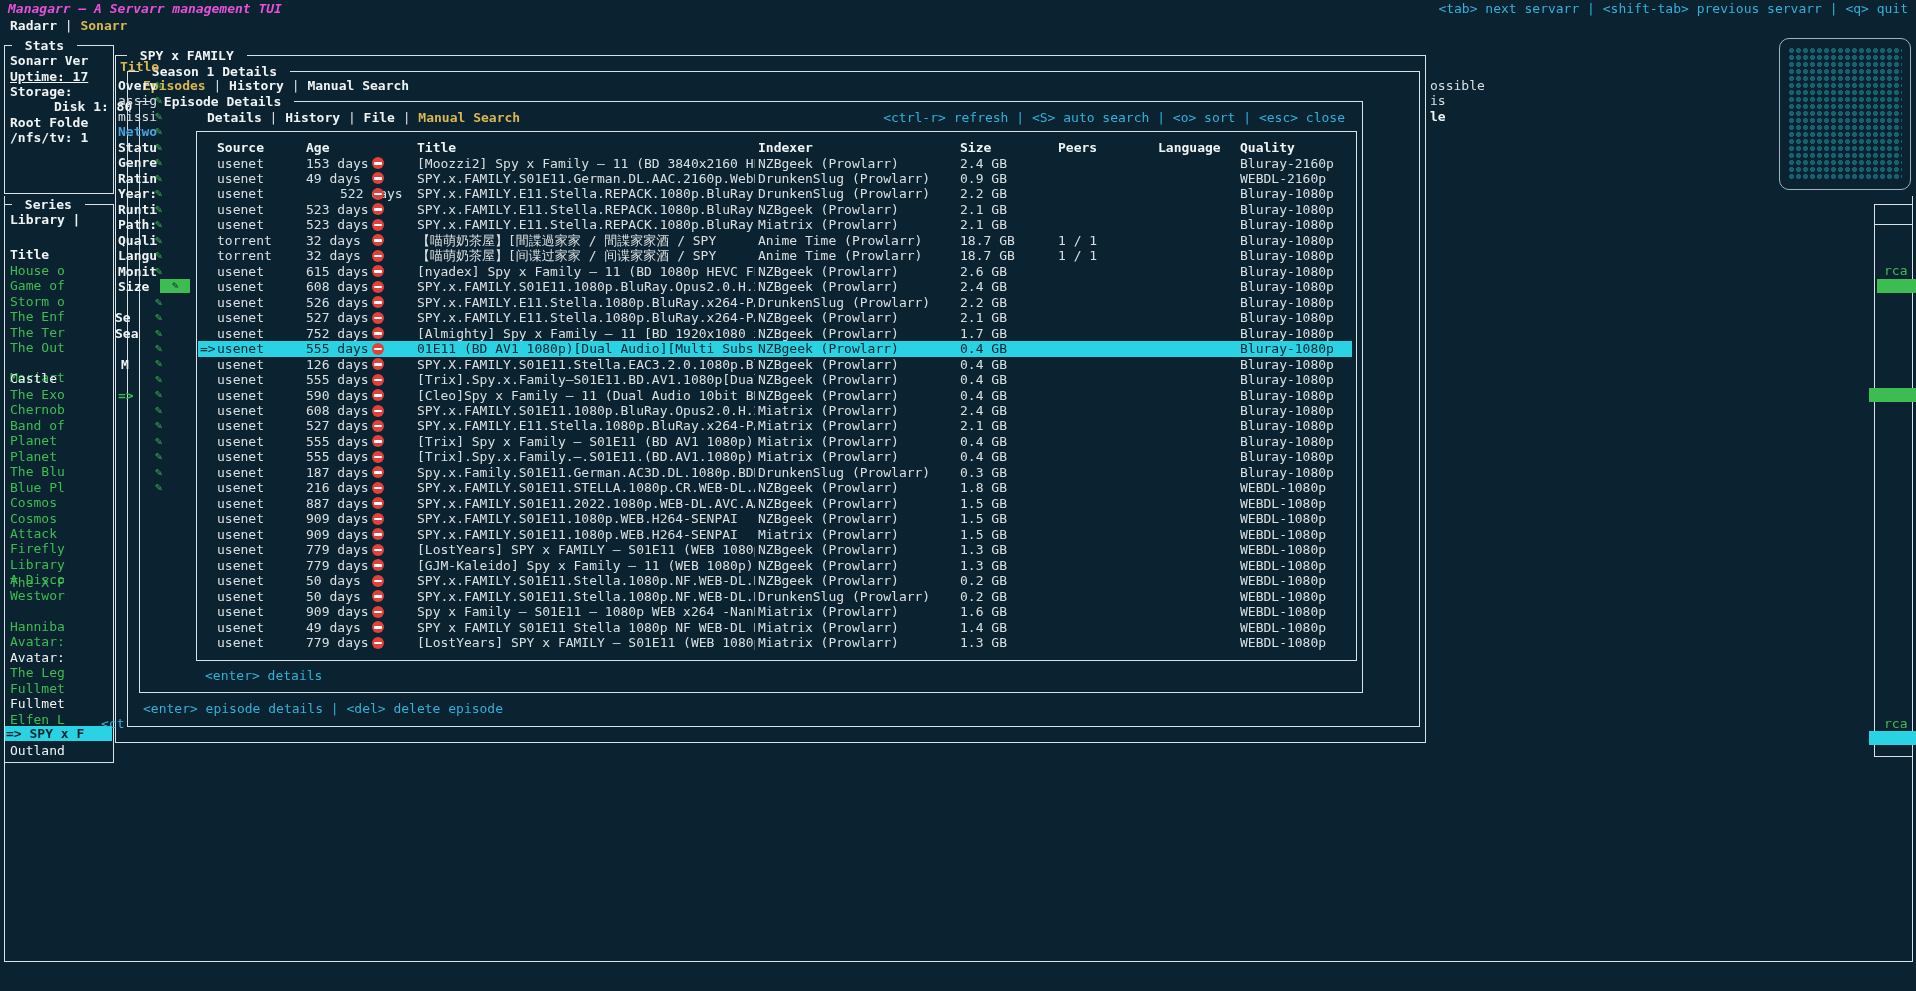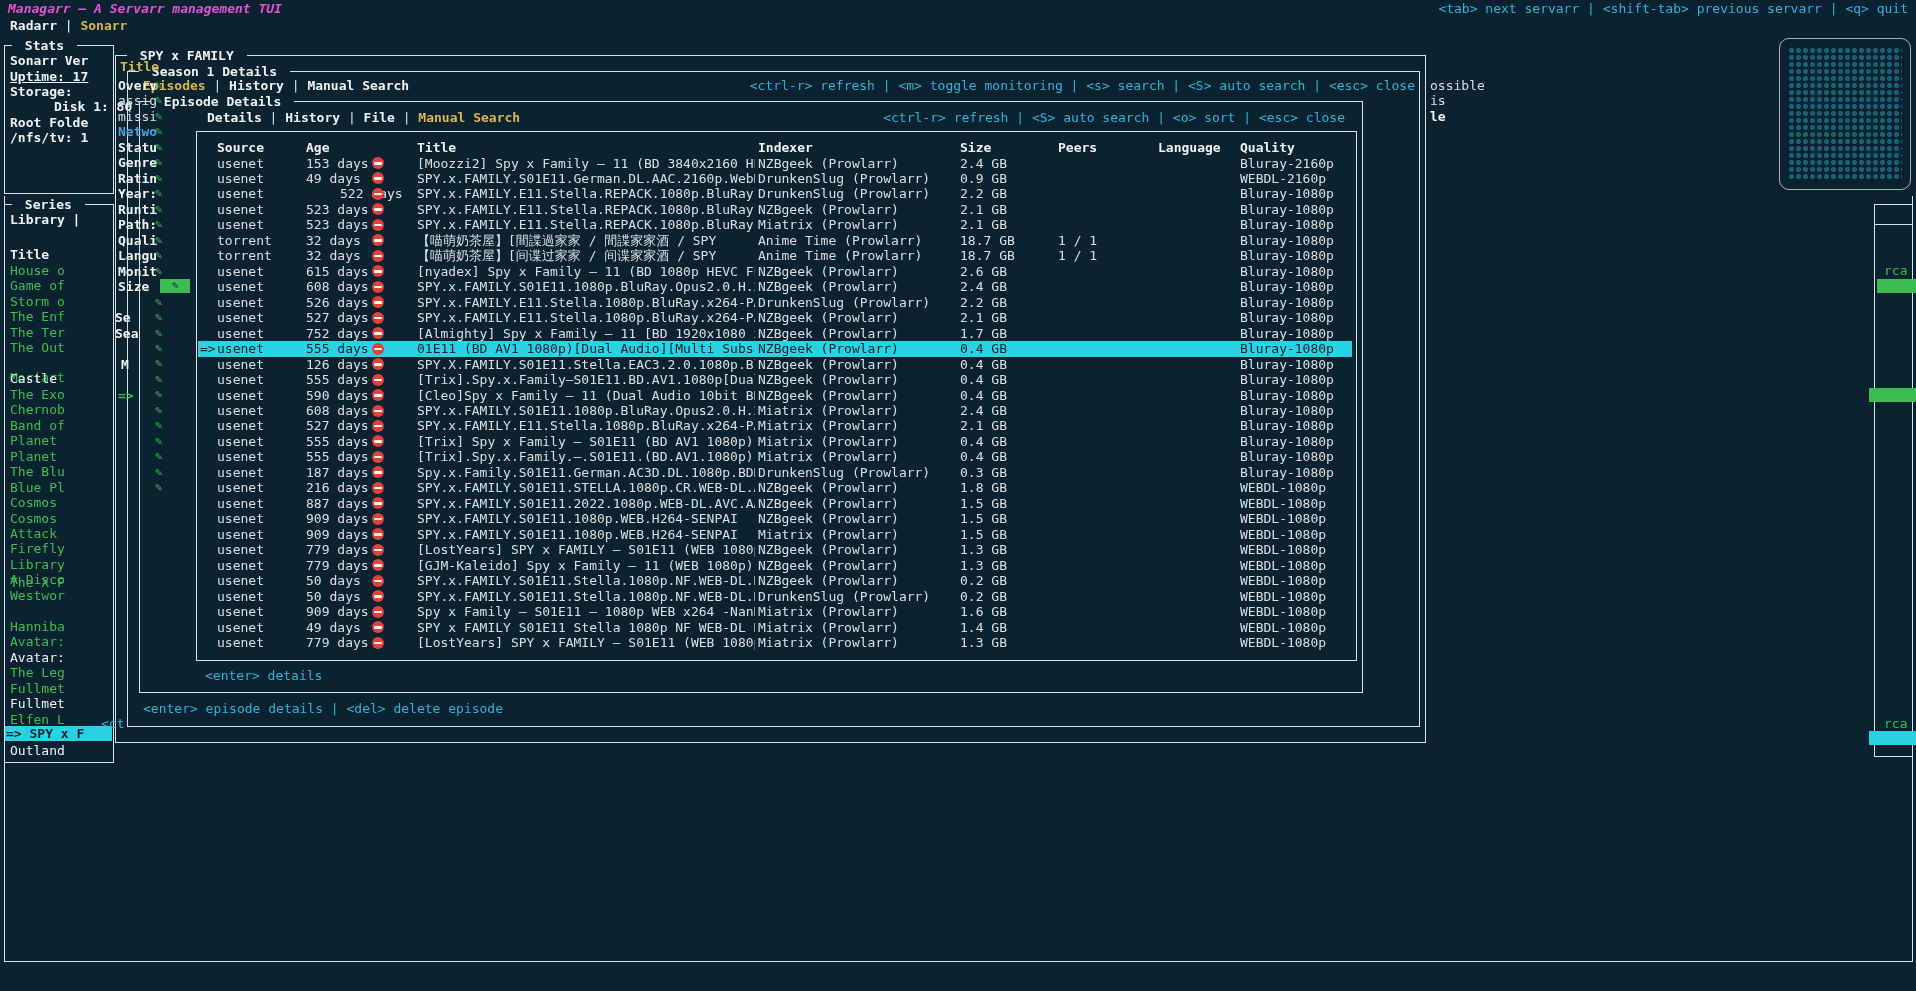--- a/index.html
+++ b/index.html
@@ -100,21 +100,20 @@
       </div>
       <div class="t white" style="left: 10px; top: 742.57px;">Outland</div>
     </div>
 
   <div class="win" style="left:115px;top:55px;width:1311px;height:688px"></div>
   <div class="win-title" style="left:127px;top:47.5px"> SPY x FAMILY </div>
 
   <div class="win" style="left:127px;top:71px;width:1293px;height:656px"></div>
   <div class="win-title" style="left:139px;top:63.5px"> Season 1 Details </div>
   <div class="t" id="season-tabs" style="left:143px;top:78px"><span class="yellow bold">Episodes</span><span> | </span><span class="bold">History</span><span> | </span><span class="bold">Manual Search</span></div>
-  <div class="t cyan" style="right:501px;top:78px">&lt;ctrl-r&gt; refresh | &lt;m&gt; toggle monitoring | &lt;s&gt; search | &lt;S&gt; auto search | &lt;esc&gt; close</div>
 
   <div class="win" style="left:139px;top:101px;width:1224px;height:592px"></div>
   <div class="win-title" style="left:151px;top:93.5px"> Episode Details </div>
   <div class="t" id="episode-tabs" style="left:207px;top:109.5px"><span class="bold">Details</span><span> | </span><span class="bold">History</span><span> | </span><span class="bold">File</span><span> | </span><span class="yellow bold">Manual Search</span></div>
   <div class="t cyan" style="right:571px;top:109.5px">&lt;ctrl-r&gt; refresh | &lt;S&gt; auto search | &lt;o&gt; sort | &lt;esc&gt; close</div>
 
   <div class="win" style="left:196px;top:131px;width:1161px;height:530px"></div>
   <div id="table-head">
       <div class="t bold" style="left: 217px; top: 139.5px;">Source</div>
       <div class="t bold" style="left: 306px; top: 139.5px;">Age</div>

